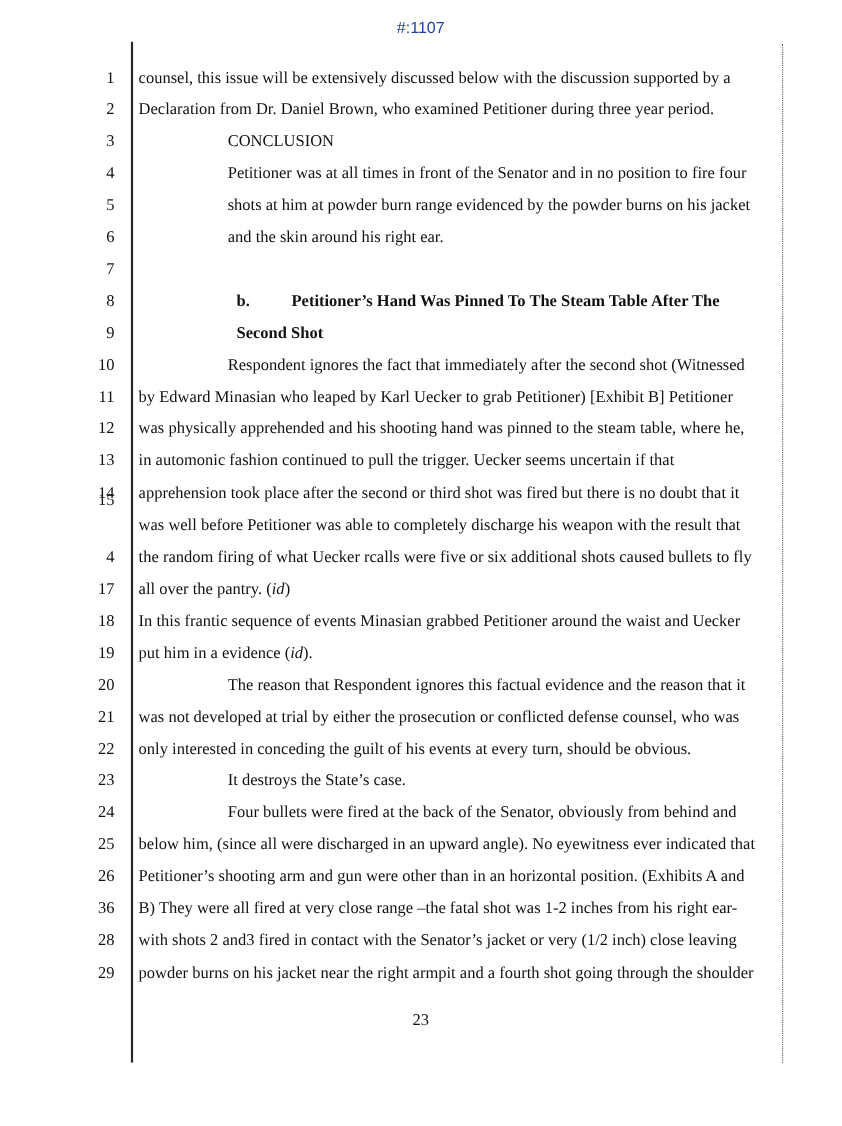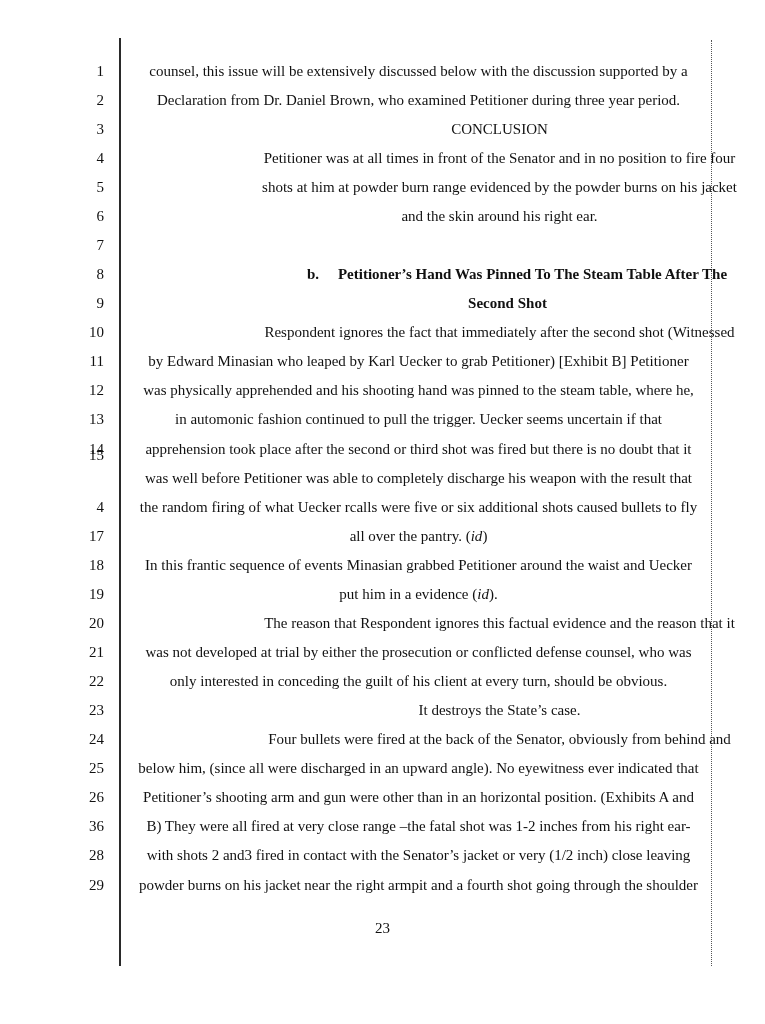--- a/index.html
+++ b/index.html
@@ -22,34 +22,35 @@
   .right-rule {
     position: absolute; left: 711px; top: 40px; width: 0; height: 926px;
     border-left: 1px dotted #555;
   }
   .line-no {
     position: absolute; left: 80px; width: 24px; text-align: right;
     font-size: 15px; line-height: 18px;
   }
   .text-line {
     position: absolute; left: 126px; width: 585px;
-    font-size: 15px; line-height: 18px; white-space: nowrap; text-align: center;
+    font-size: 15px; line-height: 18px; white-space: nowrap;
   }
   .indent1 { left: 207px; }
   .bold { font-weight: bold; }
   .hd-label { display: inline-block; width: 50px; }
   .page-num {
     position: absolute; left: 0; width: 765px; top: 920px; text-align: center;
     font-size: 15px;
   }
 </style>
 </head>
 <body>
 
 <div class="header">
+  <div>#:1107</div>
 </div>
 
 <div class="left-rule"></div>
 <div class="right-rule"></div>
 
 <div>
   <div class="line-no" style="top:62px">1</div>
   <div class="line-no" style="top:91px">2</div>
   <div class="line-no" style="top:120px">3</div>
   <div class="line-no" style="top:149px">4</div>
@@ -100,21 +101,21 @@
   <div class="text-line" style="top:498px">the random firing of what Uecker rcalls were five or six additional shots caused bullets to fly</div>
   <div class="text-line" style="top:527px">
     <span>all over the pantry. </span><span>(</span><i>id</i><span>)</span>
   </div>
   <div class="text-line" style="top:556px">In this frantic sequence of events Minasian grabbed Petitioner around the waist and Uecker</div>
   <div class="text-line" style="top:585px">
     <span>put him in a evidence (</span><i>id</i><span>).</span>
   </div>
   <div class="text-line indent1" style="top:614px">The reason that Respondent ignores this factual evidence and the reason that it</div>
   <div class="text-line" style="top:643px">was not developed at trial  by either the prosecution or conflicted defense counsel, who was</div>
-  <div class="text-line" style="top:672px">only interested in conceding the guilt of his client at every turn, should be obvious.</div>
+  <div class="text-line" style="top:672px">only interested in conceding the guilt of his events at every turn, should be obvious.</div>
   <div class="text-line indent1" style="top:701px">It destroys the State’s case.</div>
   <div class="text-line indent1" style="top:730px">Four bullets were fired at the back of the Senator, obviously from behind and</div>
   <div class="text-line" style="top:759px">below him, (since all were discharged in an upward angle). No eyewitness ever indicated that</div>
   <div class="text-line" style="top:788px">Petitioner’s shooting arm and gun were other than in an horizontal position. (Exhibits A and</div>
   <div class="text-line" style="top:817px">B) They were all fired at very close range –the fatal shot was 1-2 inches from his right ear-</div>
   <div class="text-line" style="top:846px">with shots 2 and3 fired in contact with the Senator’s jacket or very (1/2 inch) close leaving</div>
   <div class="text-line" style="top:876px">powder burns on his jacket near the right armpit and a fourth shot going through the shoulder</div>
 </div>
 
 <div class="page-num">23</div>

